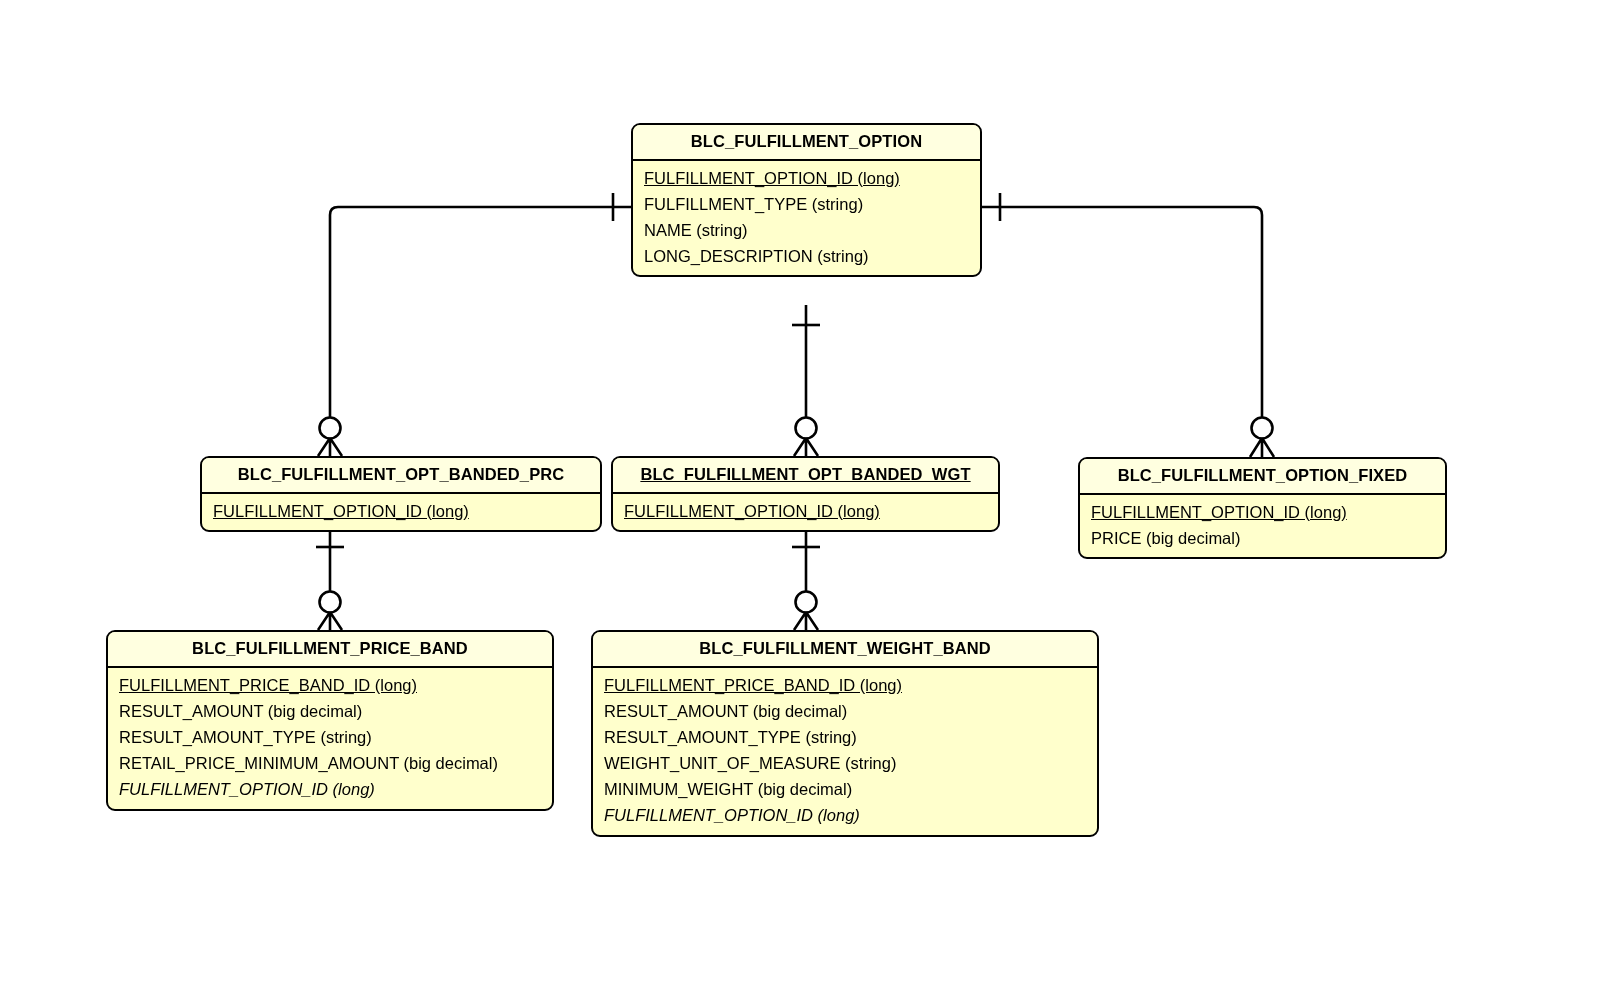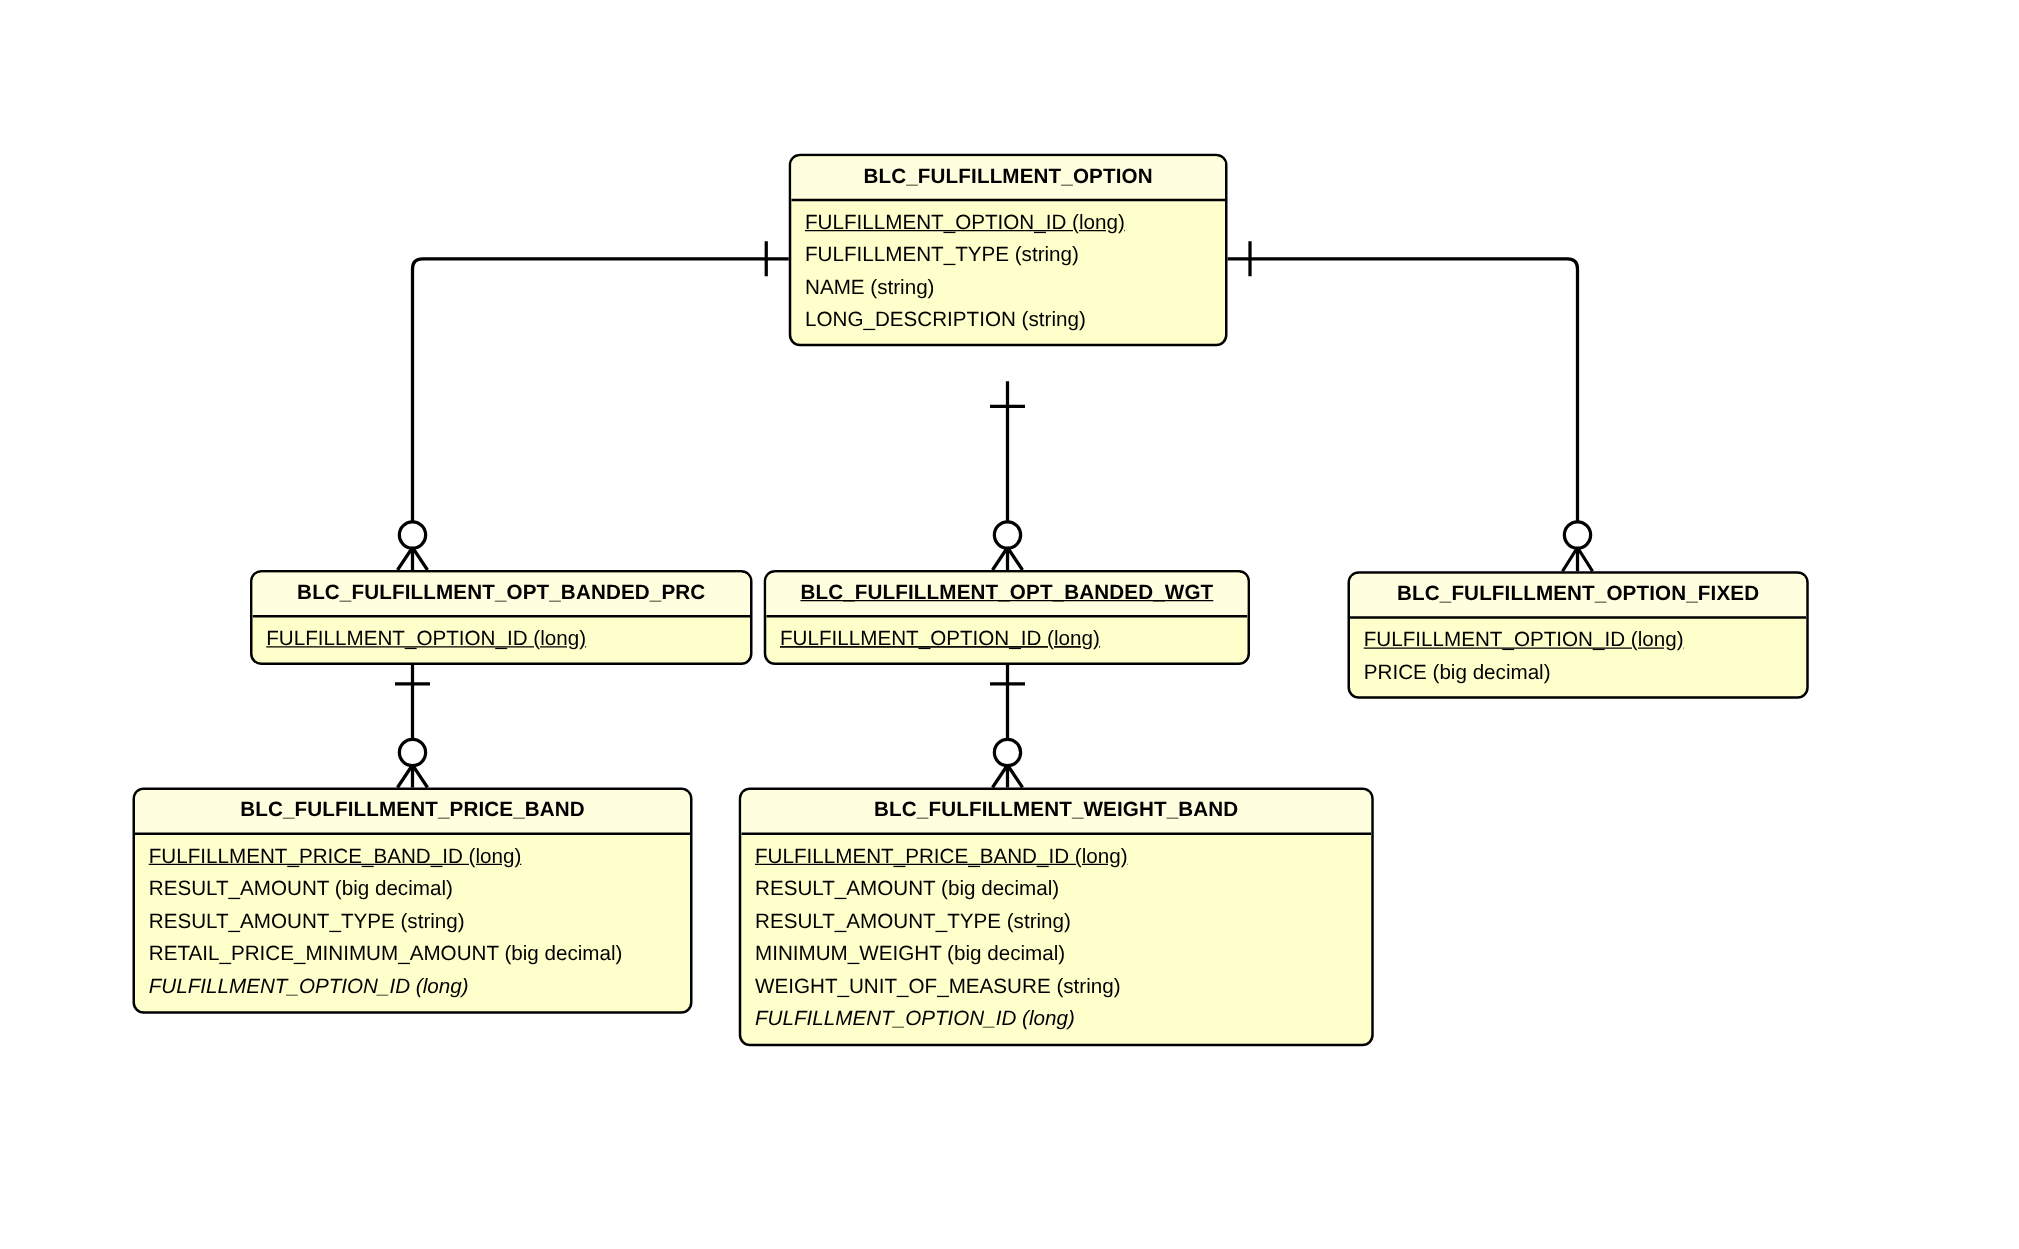--- a/index.html
+++ b/index.html
@@ -144,19 +144,19 @@
       <div class="attr fk">FULFILLMENT_OPTION_ID (long)</div>
     </div>
   </div>
 
   <div class="entity" style="left:591px; top:630px; width:508px;">
     <div class="entity-header">BLC_FULFILLMENT_WEIGHT_BAND</div>
     <div class="entity-attrs">
       <div class="attr pk">FULFILLMENT_PRICE_BAND_ID (long)</div>
       <div class="attr">RESULT_AMOUNT (big decimal)</div>
       <div class="attr">RESULT_AMOUNT_TYPE (string)</div>
+      <div class="attr">WEIGHT_UNIT_OF_MEASURE (string)</div>
       <div class="attr">MINIMUM_WEIGHT (big decimal)</div>
-      <div class="attr">WEIGHT_UNIT_OF_MEASURE (string)</div>
       <div class="attr fk">FULFILLMENT_OPTION_ID (long)</div>
     </div>
   </div>
 
 </div>
 
 </body></html>

